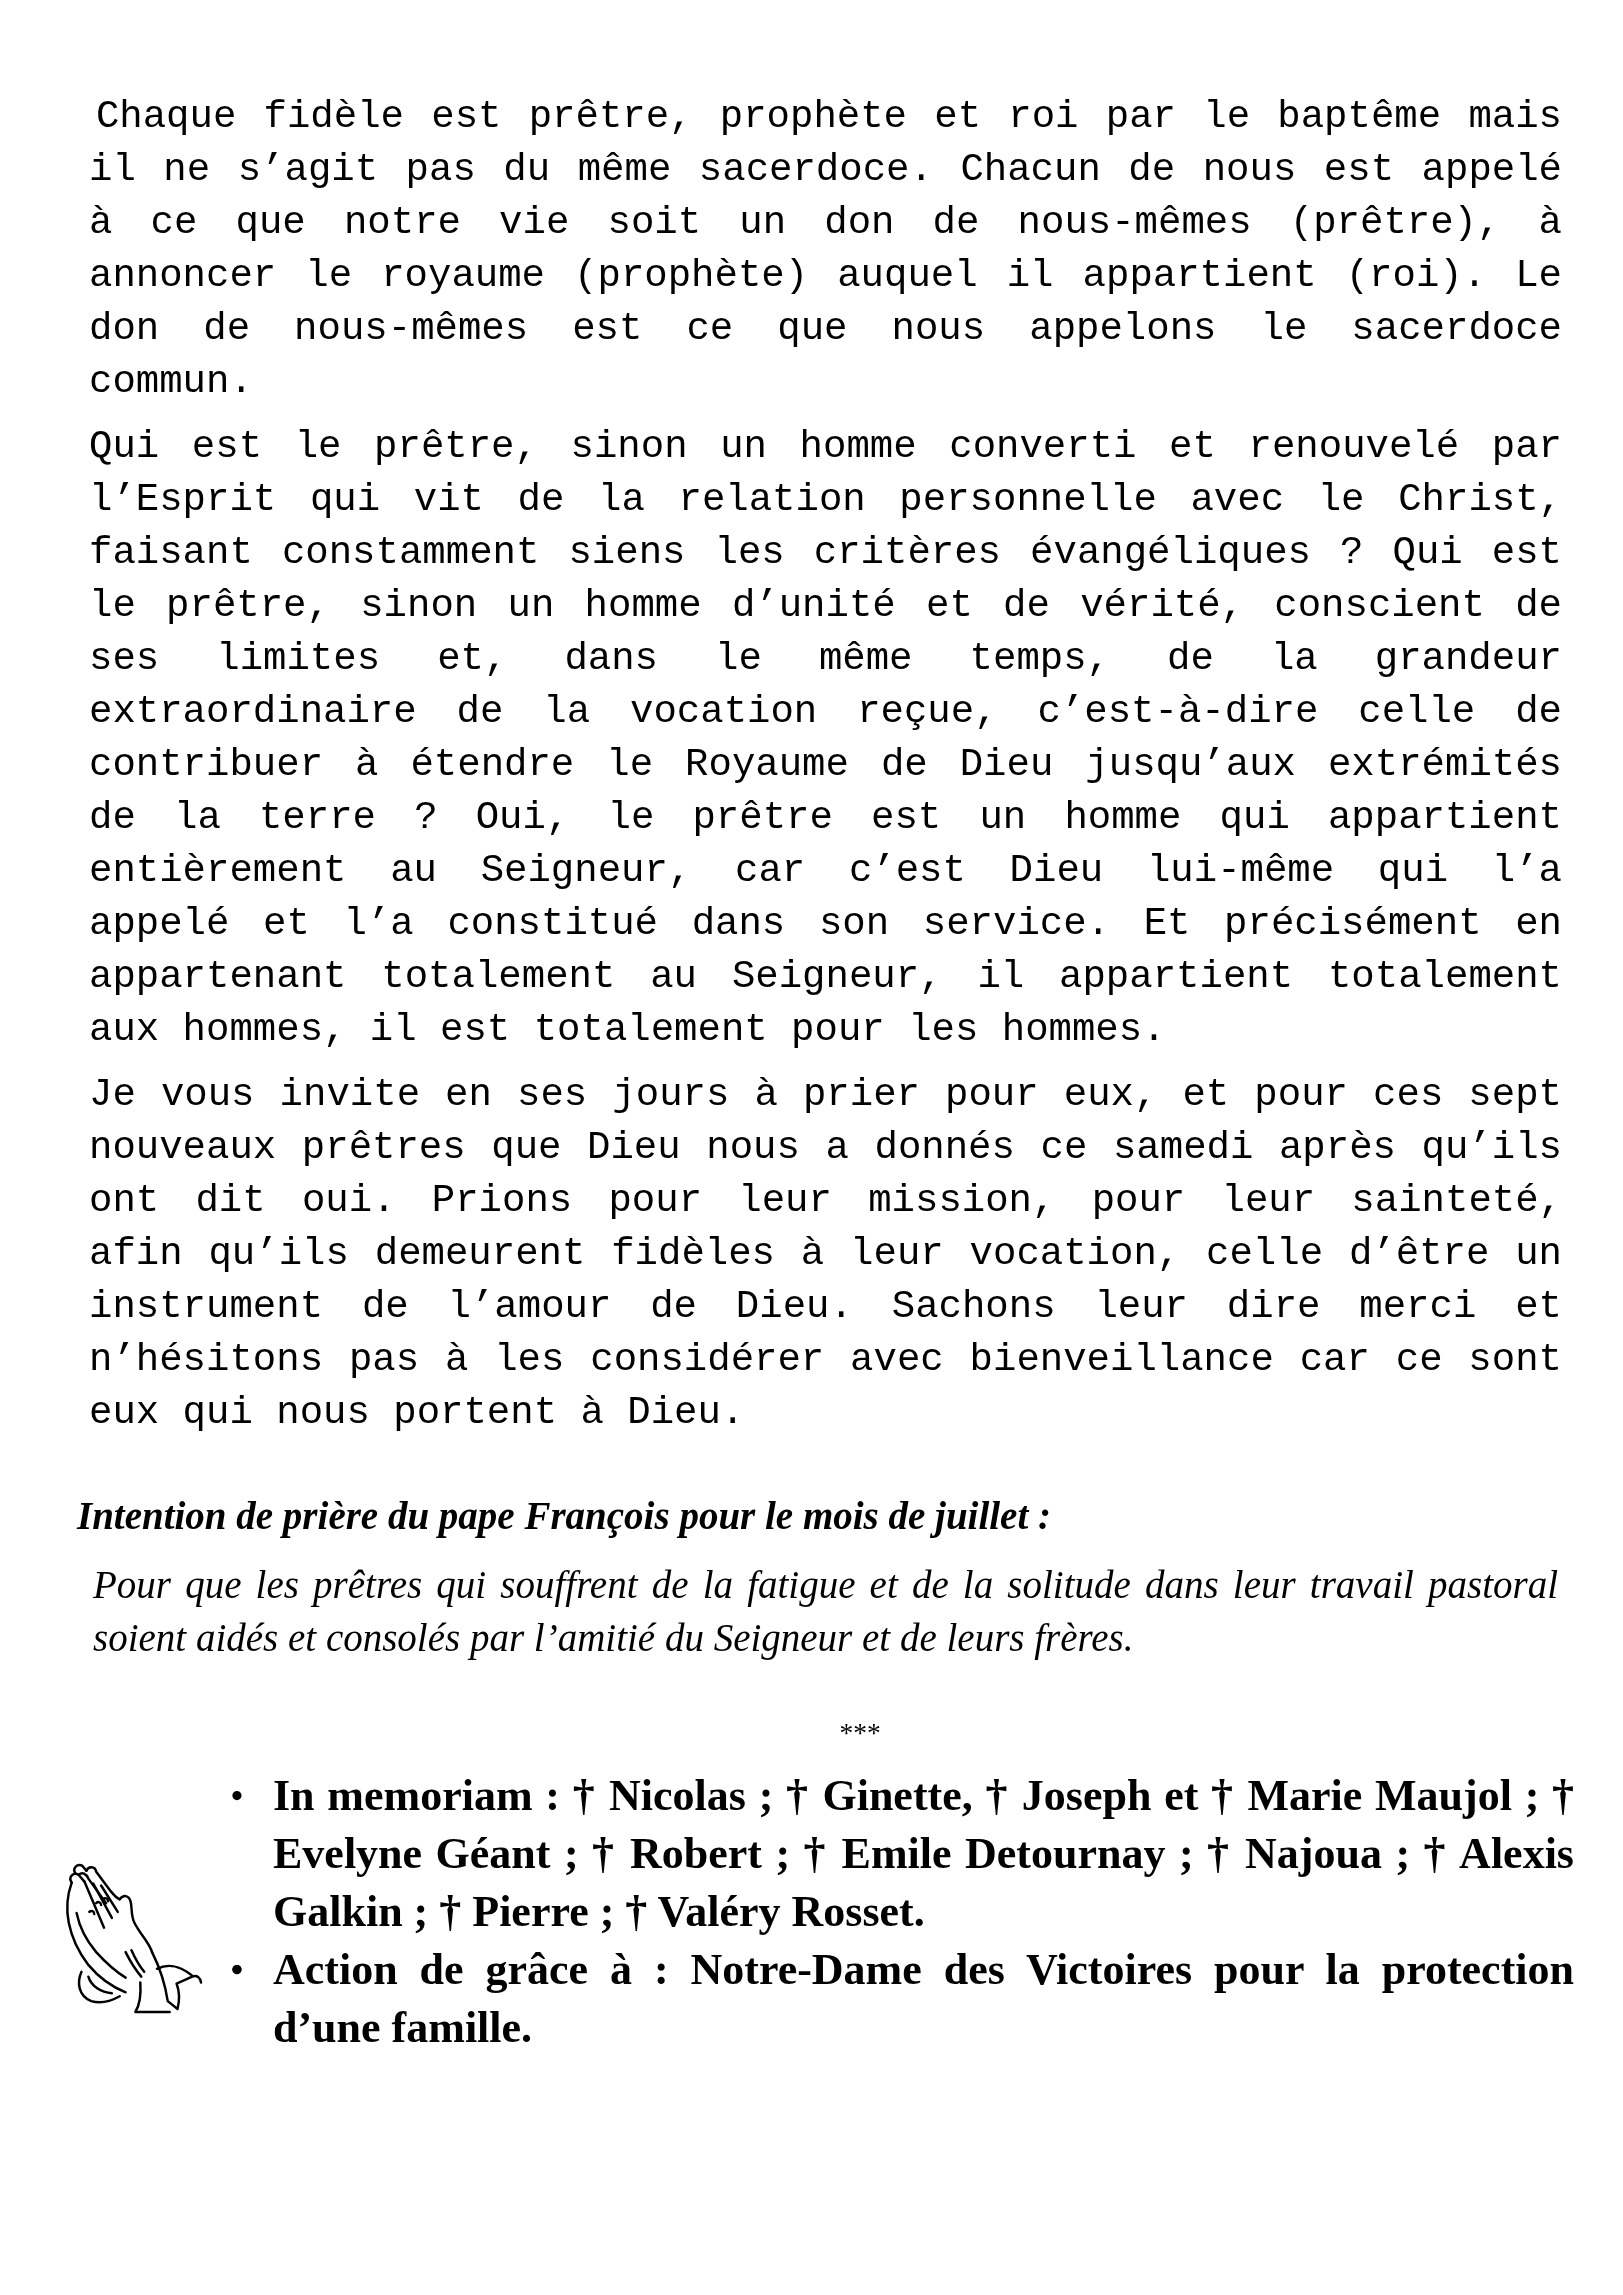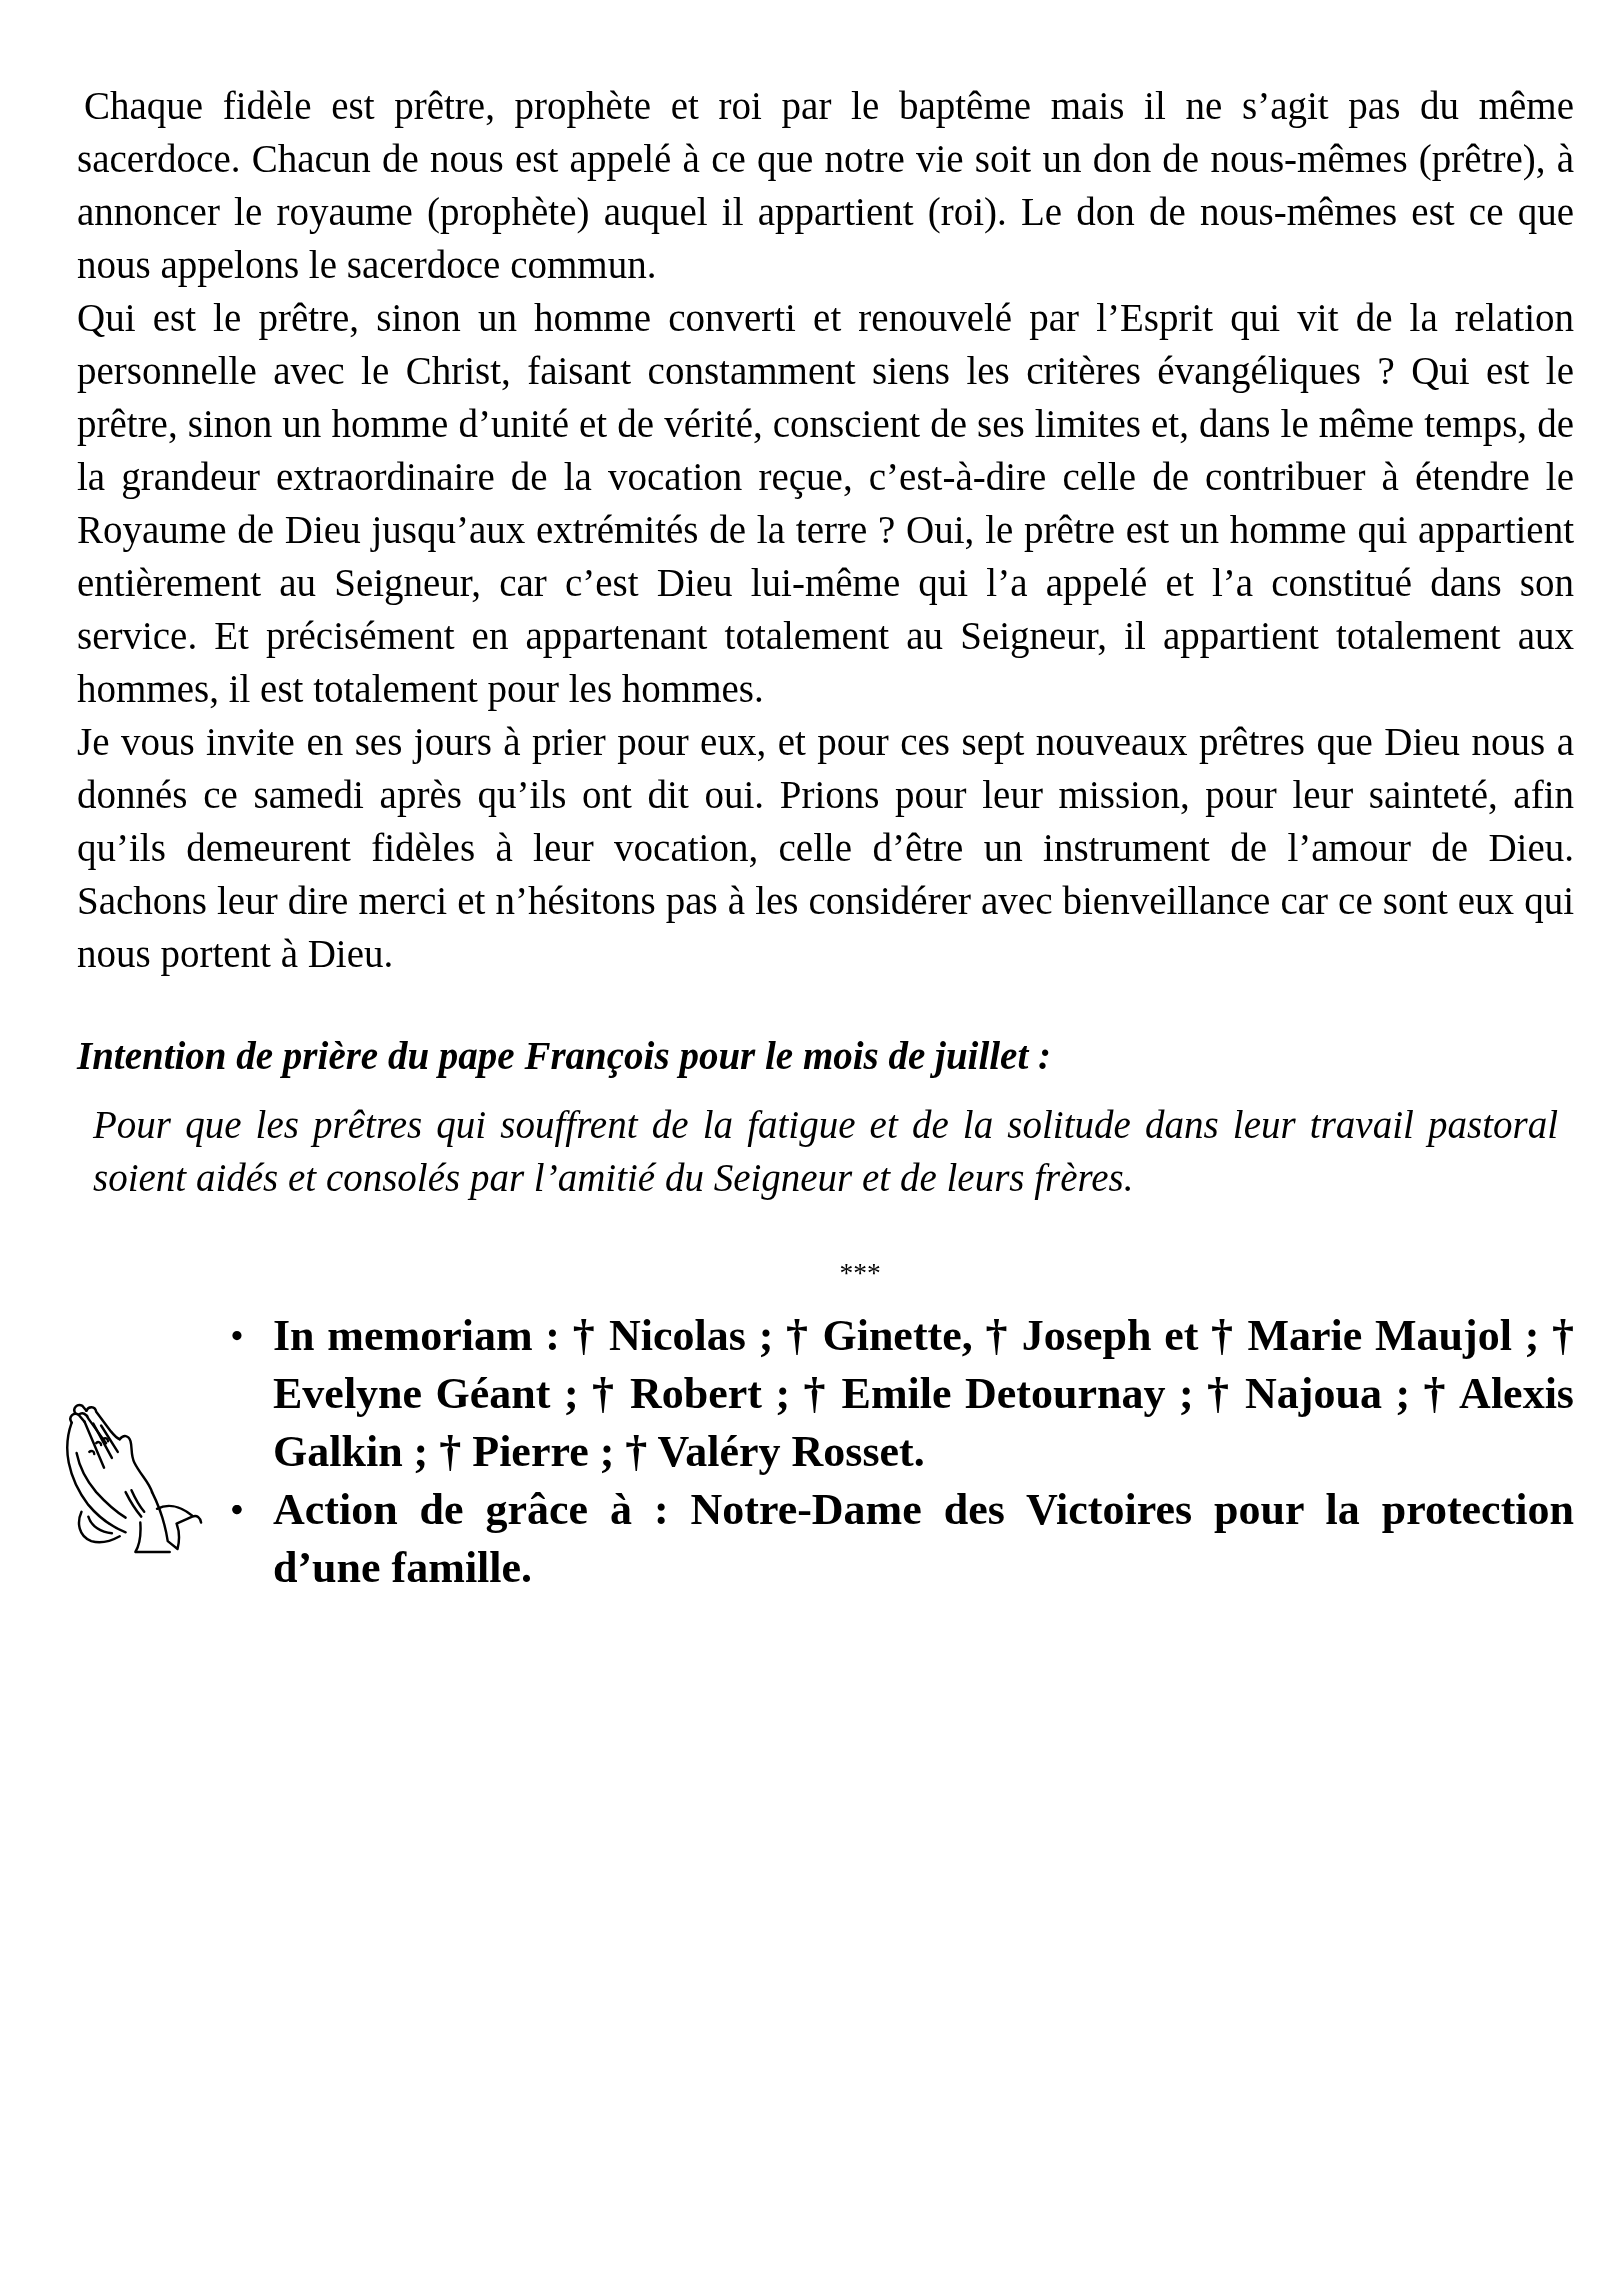--- a/index.html
+++ b/index.html
@@ -5,22 +5,22 @@
     html, body { margin: 0; padding: 0; background: #ffffff; }
     body {
       width: 1623px; height: 2295px; position: relative; overflow: hidden;
       font-family: "Liberation Serif", "DejaVu Serif", serif;
       color: #000000;
     }
     .page {
       position: absolute; left: 77px; top: 79px; width: 1497px;
     }
     .para {
-      font-size: 39px; line-height: 53px; margin: 0;
-      text-align: justify; text-align-last: left;
+      font-size: 39px; line-height: 53px; margin: 12px;
+      text-align: justify; text-align-last: left; font-family: Liberation Mono, monospace;
     }
     .para.first { text-indent: 6.9px; }
     .signature {
       font-size: 39px; font-weight: bold; line-height: 53px;
       margin: 55px 0 0 528px; white-space: nowrap;
     }
     .intention { margin-top: 49px; font-family: Liberation Serif, serif; }
     .intention + .intention { margin-top: 49px; }
     .intention-title {
       font-size: 39px; font-weight: bold; font-style: italic;

